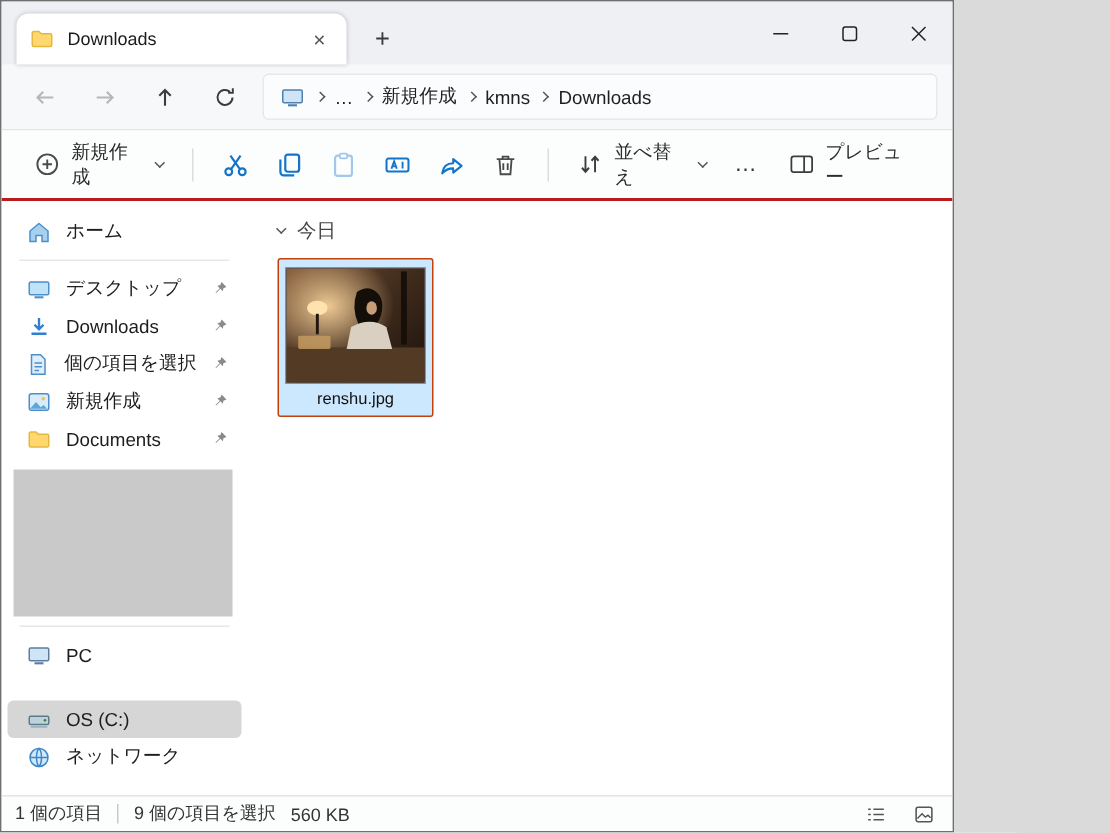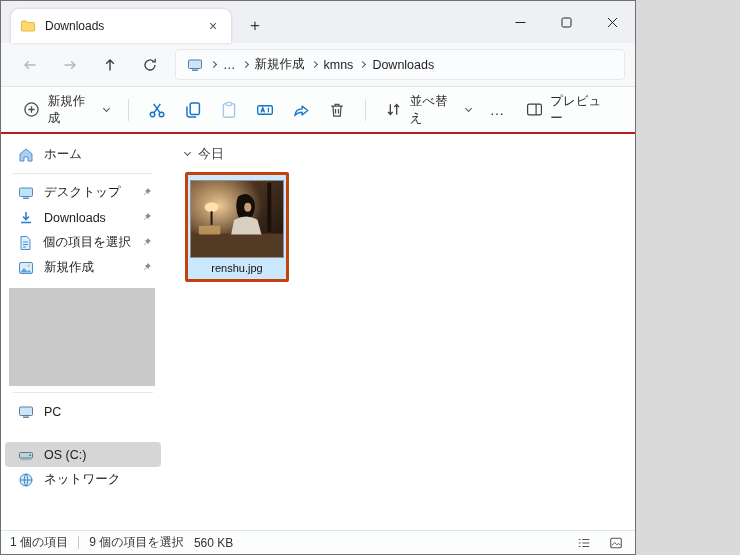--- a/index.html
+++ b/index.html
@@ -54,21 +54,21 @@
   .sidebar { width:164px; flex:0 0 auto; padding:8px 0 0 0; position:relative; }
   .sitem { height:25px; margin:0 4px; padding:0 8px 0 12px; display:flex; align-items:center; gap:9px;
            font-size:12.5px; color:#1d1d1d; border-radius:4px; white-space:nowrap; }
   .sitem .pin { margin-left:auto; display:flex; }
   .sitem.selected { background:#d6d6d6;margin-top:18px; }
   .sdiv { height:1px; background:#e7e7e7; margin:6px 12px; }
   .sidebar-placeholder { height:98px; background:#c9c9c9; margin:8px 10px 0 8px; }
 
   .content { flex:1; padding:12px 0 0 20px; min-width:0; }
   .group-header { display:flex; align-items:center; gap:8px; font-size:13px; color:#444; height:16px;text-align:center; }
-  .tile { margin-top:10px; margin-left:0; width:104px; background:#cce8ff; border:3px solid #c2410c;
+  .tile { margin-top:10px; margin-left:0; width:104px; background:#cce8ff; border:1px solid #c2410c;
           border-radius:2px; padding:5px 4px 4px; display:flex; flex-direction:column; align-items:center; gap:4px;text-align:right; }
   .thumb { width:94px; height:78px; border:1px solid #8f8f8f; background:#2a1d14; display:block; }
   .tile-label { font-size:11px; color:#111; line-height:13px; }
 
   
   .statusbar { height:24px; flex:0 0 auto; background:#fcfdfd; border-top:1px solid #e3e4e7;
                display:flex; align-items:center; padding:0 9px; gap:10px; font-size:12px; color:#333; }
   .statdiv { width:1px; height:13px; background:#c9c9c9; }
   .viewbtn { width:20px; height:18px; display:flex; align-items:center; justify-content:center; border-radius:3px; }
   .viewbtn + .viewbtn { margin-left:2px; }
@@ -311,20 +311,33 @@
             </svg>
         </span>
         <span>新規作成</span>
         <span class="pin">
           <svg width="13" height="13" viewBox="0 0 16 16">
               <path d="M9.5 2.5l4 4-2.5 1-0.5 2.5-2-2L5 11.5l-.5-.5L8 7.5l-2-2 2.5-.5z" fill="#8a8a8a"></path>
             </svg>
         </span>
       </div>
 
+      <div class="sitem">
+        <span class="tbicon">
+          <svg width="16" height="16" viewBox="0 0 16 16">
+              <path d="M1.5 4a1 1 0 0 1 1-1H6l1.5 1.5h6a1 1 0 0 1 1 1V12a1 1 0 0 1-1 1h-11a1 1 0 0 1-1-1Z" fill="#ffd76e" stroke="#e3b93d" stroke-width="1"></path>
+            </svg>
+        </span>
+        <span>Documents</span>
+        <span class="pin">
+          <svg width="13" height="13" viewBox="0 0 16 16">
+              <path d="M9.5 2.5l4 4-2.5 1-0.5 2.5-2-2L5 11.5l-.5-.5L8 7.5l-2-2 2.5-.5z" fill="#8a8a8a"></path>
+            </svg>
+        </span>
+      </div>
 
       <div class="sidebar-placeholder"></div>
 
       <div class="sdiv"></div>
 
       <div class="sitem">
         <span class="tbicon">
           <svg width="16" height="16" viewBox="0 0 16 16">
               <rect x="1.5" y="3" width="13" height="8.5" rx="1" fill="#cfe5f7" stroke="#5b7e9e" stroke-width="1"></rect>
               <rect x="5" y="12.5" width="6" height="1.4" fill="#5b7e9e"></rect>

